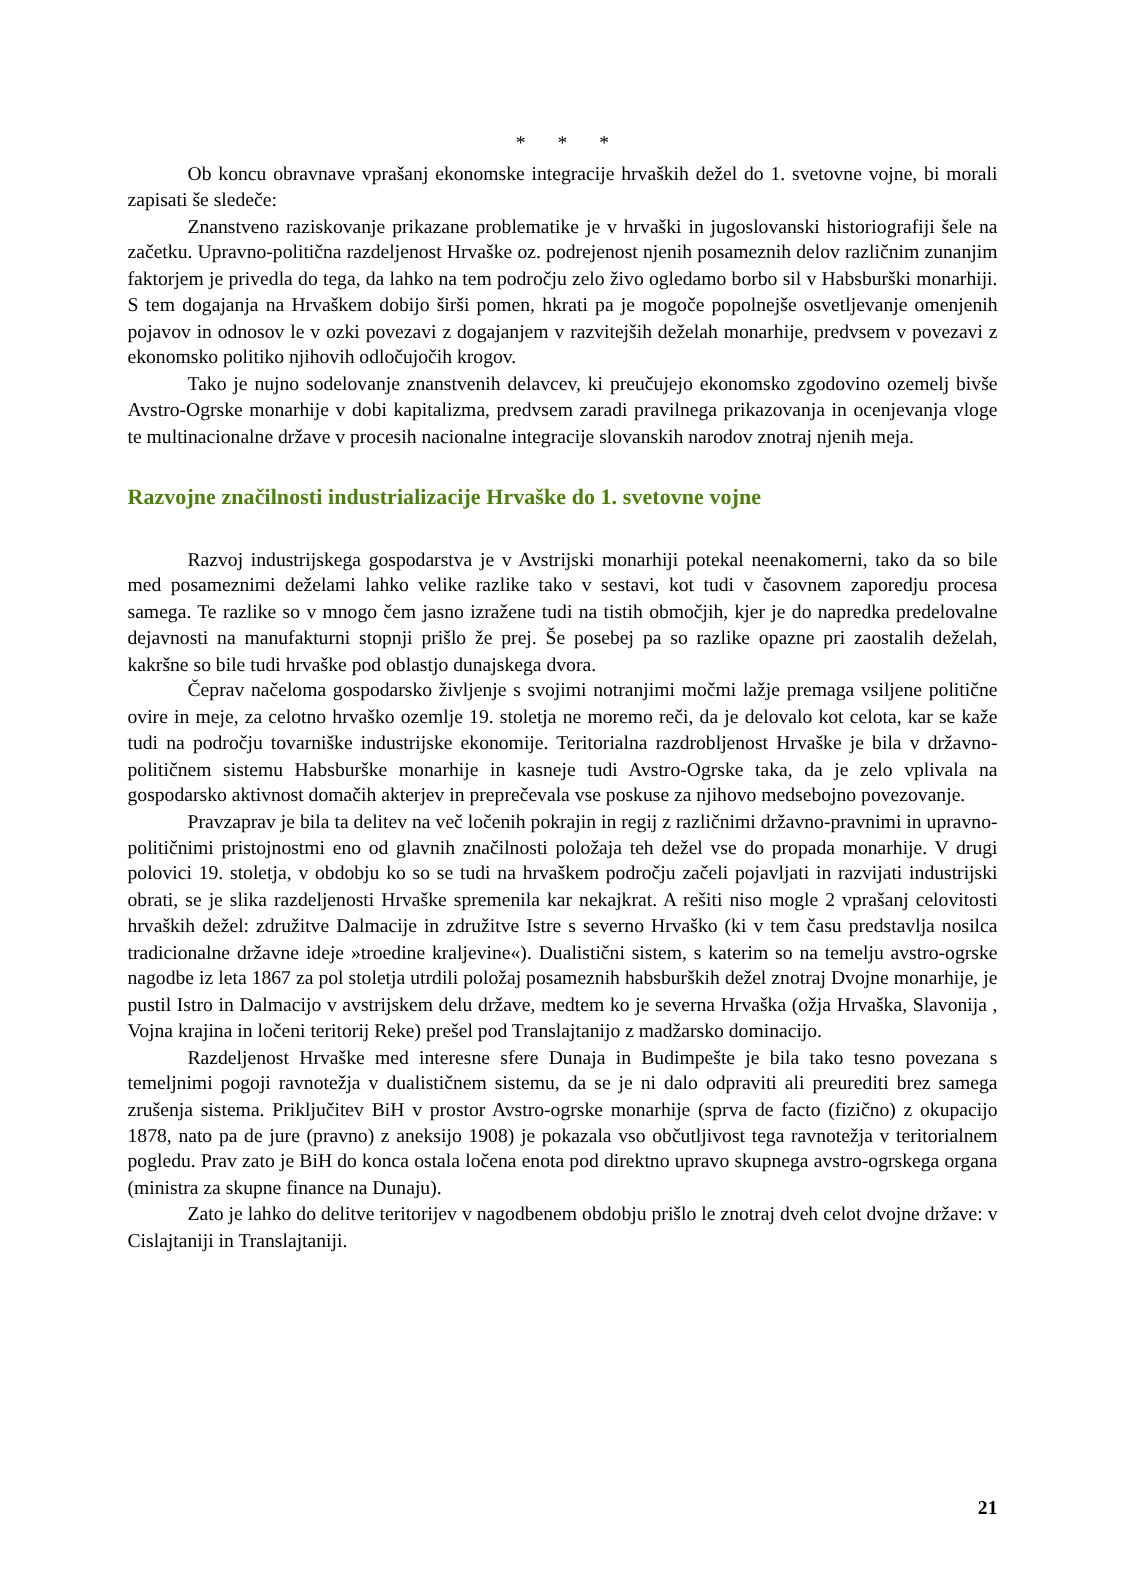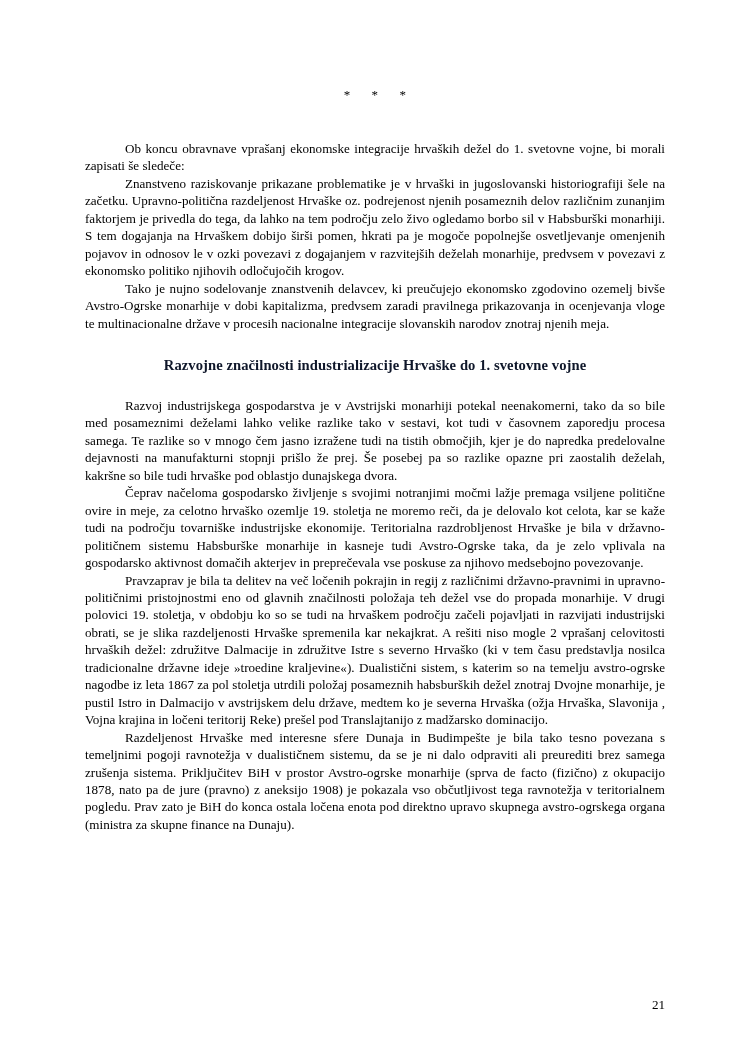--- a/index.html
+++ b/index.html
@@ -42,43 +42,44 @@
   p.body-par {
     margin: 0;
     text-align: justify;
     text-justify: inter-word;
     font-size: 13.1px;
     line-height: 17.45px;
     text-indent: 40px;
     hyphens: none;
   }
   p.first-par {
-    margin-top: 39px;
+    margin-top: 6px;
   }
   h2.section-heading {
     margin: 0;
     padding-top: 24px;
     padding-bottom: 22px;
-    text-align: center;
-    color: #0f172a;
+    text-align: left;
+    color: #4d7c0f;
     font-size: 14.6px;
     font-weight: bold;
     line-height: 19px;
     letter-spacing: 0.005em;
   }
   .ital {
   }
   .page-number {
     position: absolute;
     left: 0;
     top: 997px;
     width: 665px;
     text-align: right;
     font-size: 13.1px;
     line-height: 16px;
+    font-weight: bold;
   }
 </style>
 </head>
 <body>
 
 <div class="page">
   <div class="content">
 
     <div class="separator">*      *      *</div>
 
@@ -91,17 +92,18 @@
     <h2 class="section-heading">Razvojne značilnosti industrializacije Hrvaške do 1. svetovne vojne</h2>
 
     <p class="body-par">Razvoj industrijskega gospodarstva je v Avstrijski monarhiji potekal neenakomerni, tako da so bile med posameznimi deželami lahko velike razlike tako v sestavi, kot tudi v časovnem zaporedju procesa samega. Te razlike so v mnogo čem jasno izražene tudi na tistih območjih, kjer je do napredka predelovalne dejavnosti na manufakturni stopnji prišlo že prej. Še posebej pa so razlike opazne pri zaostalih deželah, kakršne so bile tudi hrvaške pod oblastjo dunajskega dvora.</p>
 
     <p class="body-par"><span>Čeprav načeloma gospodarsko življenje s svojimi notranjimi močmi lažje premaga vsiljene politične ovire in meje, za celotno hrvaško ozemlje 19. stoletja ne moremo reči, da je delovalo kot celota, kar se kaže tudi na področju tovarniške industrijske ekonomije. </span><span class="ital">Teritorialna razdrobljenost Hrvaške</span><span> je bila v državno-političnem sistemu Habsburške monarhije in kasneje tudi Avstro-Ogrske taka, da je zelo vplivala na gospodarsko aktivnost domačih akterjev in preprečevala vse poskuse za njihovo medsebojno povezovanje.</span></p>
 
     <p class="body-par">Pravzaprav je bila ta delitev na več ločenih pokrajin in regij z različnimi  državno-pravnimi in upravno-političnimi pristojnostmi eno od glavnih značilnosti položaja teh dežel vse do propada monarhije. V drugi polovici 19. stoletja, v obdobju ko so se tudi na hrvaškem področju začeli pojavljati in razvijati industrijski obrati, se je slika razdeljenosti Hrvaške spremenila kar nekajkrat. A rešiti niso mogle 2 vprašanj celovitosti hrvaških dežel: združitve Dalmacije in združitve Istre s severno Hrvaško (ki v tem času predstavlja nosilca tradicionalne državne ideje »troedine kraljevine«). Dualistični sistem, s katerim so na temelju avstro-ogrske nagodbe iz leta 1867 za pol stoletja utrdili položaj posameznih habsburških dežel znotraj Dvojne monarhije, je pustil Istro in Dalmacijo v avstrijskem delu države, medtem ko je severna Hrvaška (ožja Hrvaška, Slavonija , Vojna krajina in ločeni teritorij Reke) prešel pod Translajtanijo z madžarsko dominacijo.</p>
 
     <p class="body-par">Razdeljenost Hrvaške med interesne sfere Dunaja in Budimpešte je bila tako tesno povezana s temeljnimi pogoji ravnotežja v dualističnem sistemu, da se je ni dalo odpraviti ali preurediti brez samega zrušenja sistema. Priključitev BiH v prostor Avstro-ogrske monarhije (sprva de facto (fizično) z okupacijo 1878, nato pa de jure (pravno) z aneksijo 1908) je pokazala vso občutljivost tega ravnotežja v teritorialnem pogledu. Prav zato je BiH do konca ostala ločena enota pod direktno upravo skupnega avstro-ogrskega organa (ministra za skupne finance na Dunaju).</p>
 
+    <p class="body-par">Zato je lahko do delitve teritorijev v nagodbenem obdobju prišlo le znotraj dveh celot dvojne države: v Cislajtaniji in Translajtaniji.</p>
 
   </div>
 
   <div class="page-number">21</div>
 </div>
 
 </body></html>

